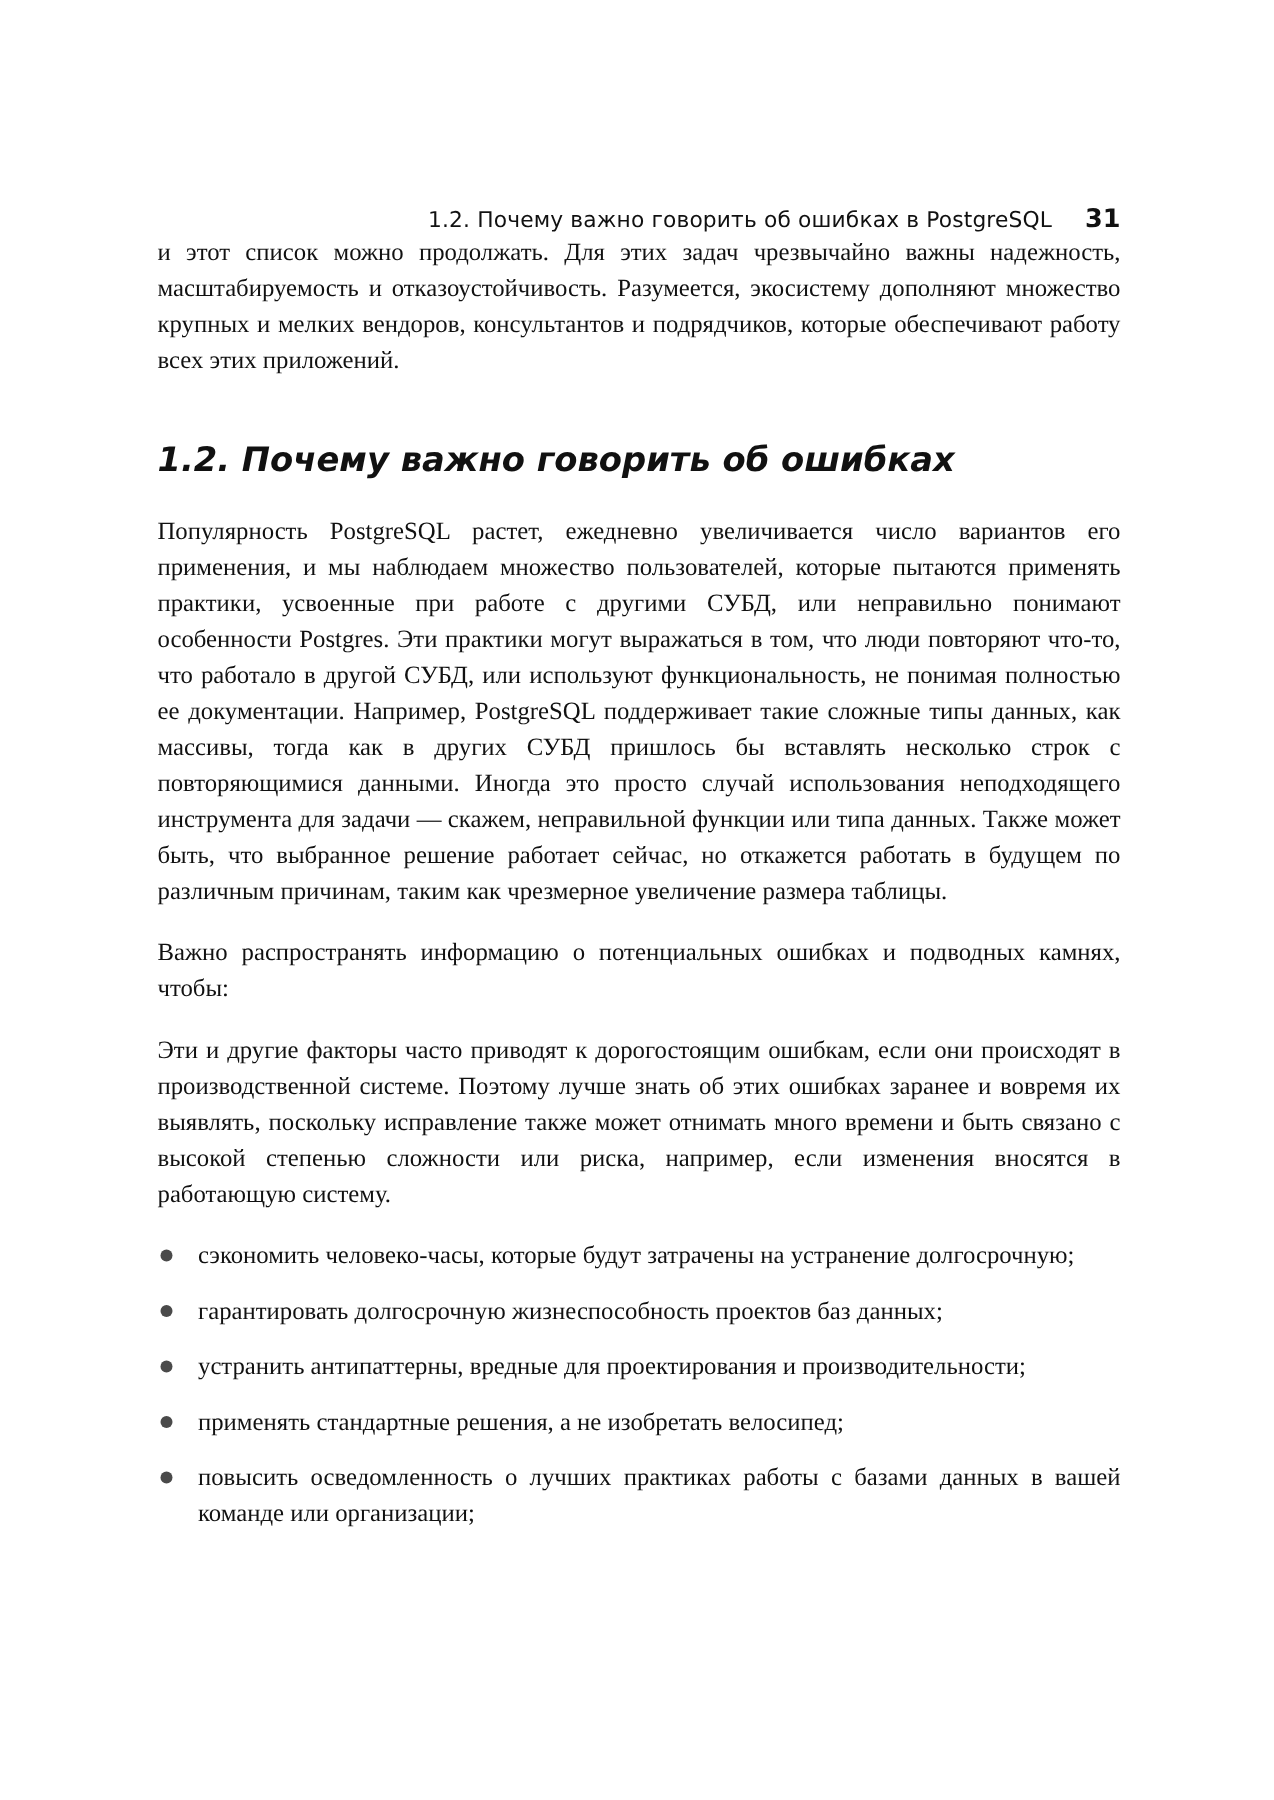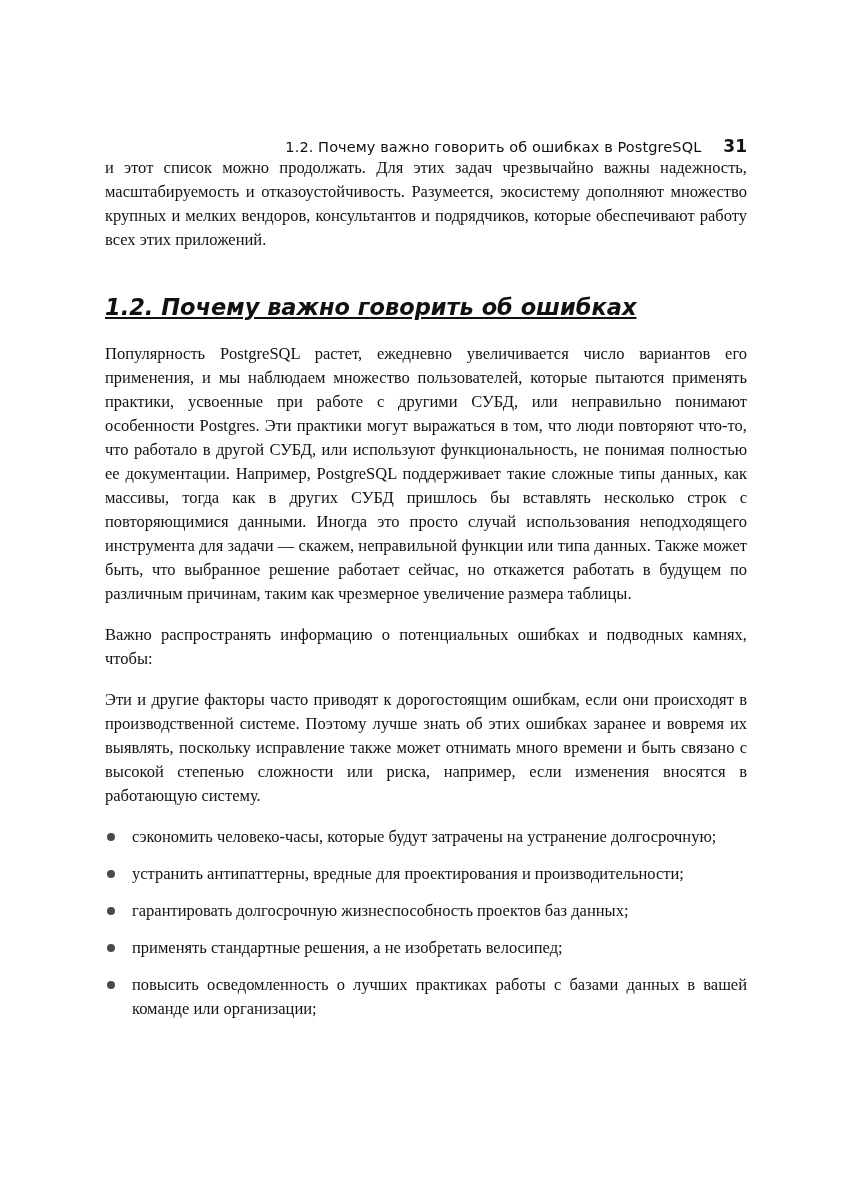--- a/index.html
+++ b/index.html
@@ -51,21 +51,20 @@
   }
   h2.section-heading {
     font-family: "DejaVu Sans", "Liberation Sans", sans-serif;
     font-style: italic;
     font-weight: bold;
     font-size: 22.5px;
     line-height: 30px;
     margin: 40px 0 20px 0;
     color: #111111;
     text-align: left;
-    text-decoration: underline;
   }
   ul.bullets {
     list-style: none;
     margin: 4px 0 0 0;
     padding: 0;
   }
   ul.bullets li {
     position: relative;
     padding-left: 27px;
     margin-bottom: 13px;
@@ -107,25 +106,25 @@
 
     <p class="para">Эти и другие факторы часто приводят к дорогостоящим ошибкам, если они происходят в производственной системе. Поэтому лучше знать об этих ошибках заранее и вовремя их выявлять, поскольку исправление также может отнимать много времени и быть связано с высокой степенью сложности или риска, например, если изменения вносятся в работающую систему.</p>
 
     <ul class="bullets">
       <li>
         <span class="dot"></span>
         <span>сэкономить человеко-часы, которые будут затрачены на устранение долгосрочную;</span>
       </li>
       <li>
         <span class="dot"></span>
-        <span>устранить антипаттерны, вредные для проектирования и производительности;</span>
+        <span>гарантировать долгосрочную жизнеспособность проектов баз данных;</span>
       </li>
       <li>
         <span class="dot"></span>
-        <span>гарантировать долгосрочную жизнеспособность проектов баз данных;</span>
+        <span>устранить антипаттерны, вредные для проектирования и производительности;</span>
       </li>
       <li>
         <span class="dot"></span>
         <span>применять стандартные решения, а не изобретать велосипед;</span>
       </li>
       <li>
         <span class="dot"></span>
         <span>повысить осведомленность о лучших практиках работы с базами данных в вашей команде или организации;</span>
       </li>
     </ul>

